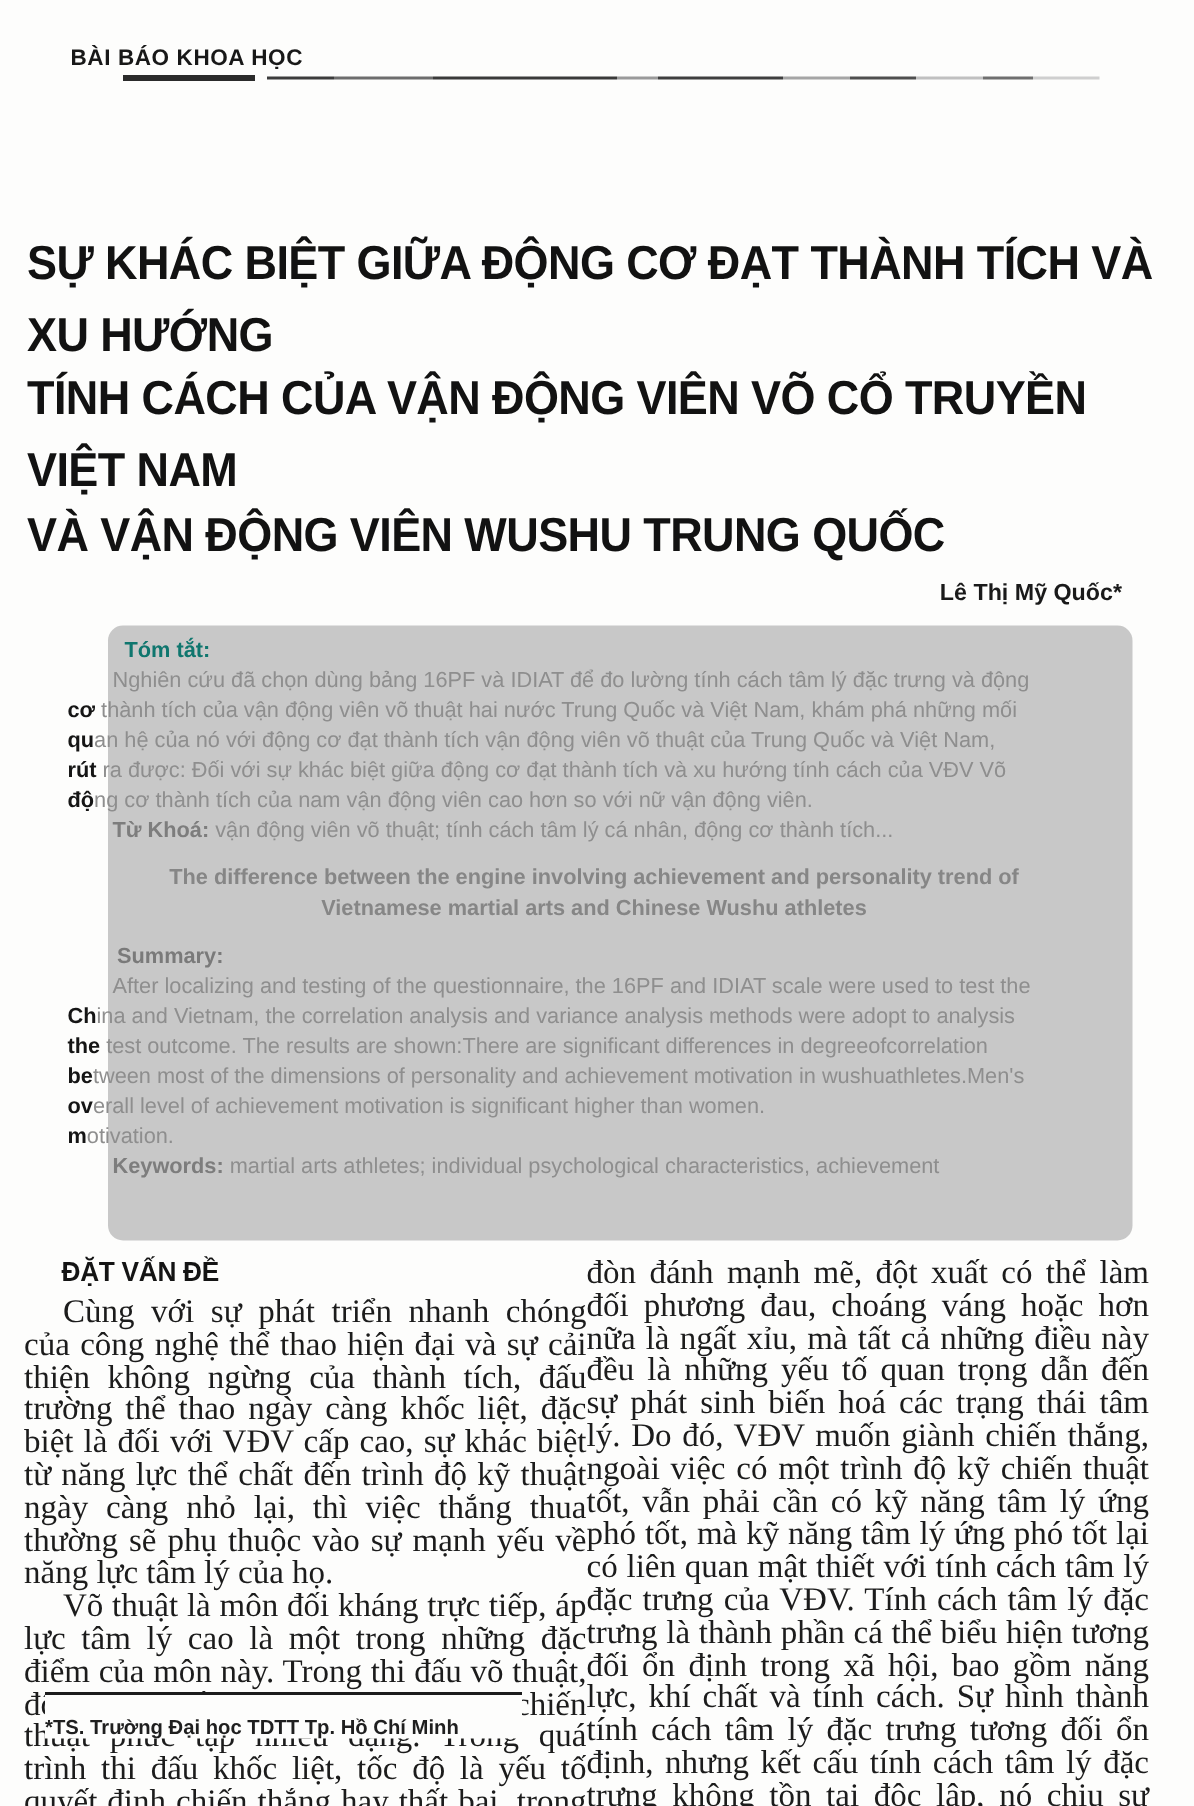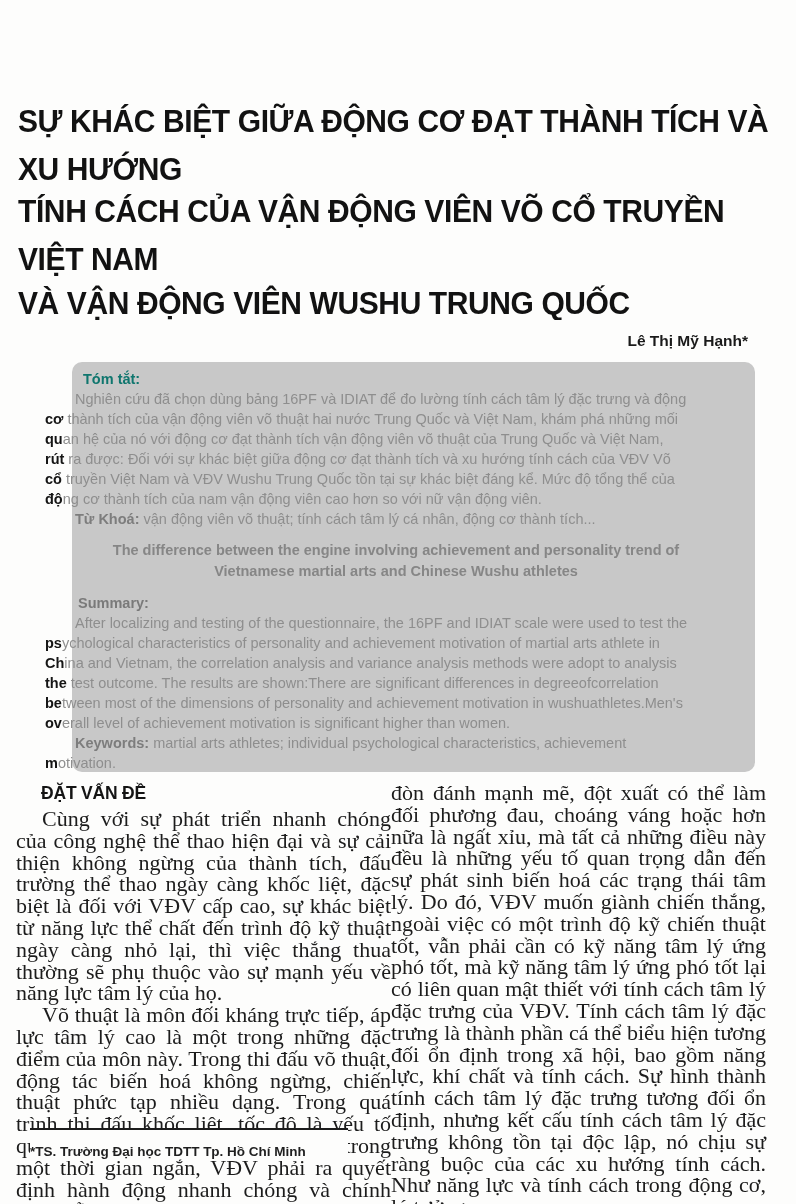--- a/index.html
+++ b/index.html
@@ -82,61 +82,63 @@
     border-top:2px solid #1c1c1c;padding-top:14px;
     font-family:"Liberation Sans", sans-serif;
     font-weight:700;font-size:13.5px;color:#1f1f1f;
   }
 </style>
 </head>
 <body>
 
 <div class="page">
 
+  <div class="journal-header">
+    <div class="head-label">BÀI BÁO KHOA HỌC</div>
+    <div class="header-rule"></div>
+  </div>
 
   <div class="article-title">
       <div class="t-line">SỰ KHÁC BIỆT GIỮA ĐỘNG CƠ ĐẠT THÀNH TÍCH VÀ XU HƯỚNG</div>
       <div class="t-line">TÍNH CÁCH CỦA VẬN ĐỘNG VIÊN VÕ CỔ TRUYỀN VIỆT NAM</div>
       <div class="t-line">VÀ VẬN ĐỘNG VIÊN WUSHU TRUNG QUỐC</div>
     </div>
 
-  <div class="author">Lê Thị Mỹ Hạnh*</div>
+  <div class="author">Lê Thị Mỹ Quốc*</div>
 
   <div class="abstract-wrap">
     <div class="abstract-bg"></div>
     <div class="abstract-content">
 
       <div class="abs-heading">Tóm tắt:</div>
 
       <div>
           <div class="abs-line indent"><span class="lead"></span><span class="prefix"></span><span>Nghiên cứu đã chọn dùng bảng 16PF và IDIAT để đo lường tính cách tâm lý đặc trưng và động</span></div>
           <div class="abs-line"><span class="lead">cơ</span><span class="prefix"></span><span> thành tích của vận động viên võ thuật hai nước Trung Quốc và Việt Nam, khám phá những mối</span></div>
           <div class="abs-line"><span class="lead">qu</span><span class="prefix"></span><span>an hệ của nó với động cơ đạt thành tích vận động viên võ thuật của Trung Quốc và Việt Nam,</span></div>
           <div class="abs-line"><span class="lead">rút</span><span class="prefix"></span><span> ra được: Đối với sự khác biệt giữa động cơ đạt thành tích và xu hướng tính cách của VĐV Võ</span></div>
-          <div class="abs-line"><span class="lead">cổ</span><span class="prefix"></span><span> truyền Việt Nam và VĐV Wushu Trung Quốc tồn tại sự khác biệt đáng kể. Mức độ tổng thể của</span></div>
           <div class="abs-line"><span class="lead">độ</span><span class="prefix"></span><span>ng cơ thành tích của nam vận động viên cao hơn so với nữ vận động viên.</span></div>
           <div class="abs-line indent"><span class="lead"></span><span class="prefix">Từ Khoá:</span><span> vận động viên võ thuật; tính cách tâm lý cá nhân, động cơ thành tích...</span></div>
         </div>
 
       <div class="eng-title">
           <div>The difference between the engine involving achievement and personality trend of</div>
           <div>Vietnamese  martial arts and Chinese Wushu athletes</div>
         </div>
 
       <div class="summary-heading">Summary:</div>
 
       <div>
           <div class="abs-line indent"><span class="lead"></span><span class="prefix"></span><span>After localizing and testing of the questionnaire, the 16PF and IDIAT scale were used to test the</span></div>
-          <div class="abs-line"><span class="lead">ps</span><span class="prefix"></span><span>ychological characteristics of personality and achievement motivation of martial arts athlete in</span></div>
           <div class="abs-line"><span class="lead">Ch</span><span class="prefix"></span><span>ina and Vietnam, the correlation analysis and variance analysis methods were adopt to analysis</span></div>
           <div class="abs-line"><span class="lead">the</span><span class="prefix"></span><span> test outcome. The results are shown:There are significant differences in degreeofcorrelation</span></div>
           <div class="abs-line"><span class="lead">be</span><span class="prefix"></span><span>tween most of the dimensions of personality and achievement motivation in wushuathletes.Men's</span></div>
           <div class="abs-line"><span class="lead">ov</span><span class="prefix"></span><span>erall level of achievement motivation is significant higher than women.</span></div>
+          <div class="abs-line"><span class="lead">m</span><span class="prefix"></span><span>otivation.</span></div>
           <div class="abs-line indent"><span class="lead"></span><span class="prefix">Keywords:</span><span> martial arts athletes; individual psychological characteristics, achievement</span></div>
-          <div class="abs-line"><span class="lead">m</span><span class="prefix"></span><span>otivation.</span></div>
         </div>
 
     </div>
   </div>
 
   <div class="body-cols">
     <div class="col left">
       <div class="section-heading">ĐẶT VẤN ĐỀ</div>
       <div>
           <p>Cùng với sự phát triển nhanh chóng của công nghệ thể thao hiện đại và sự cải thiện không ngừng của thành tích, đấu trường thể thao ngày càng khốc liệt, đặc biệt là đối với VĐV cấp cao, sự khác biệt từ năng lực thể chất đến trình độ kỹ thuật ngày càng nhỏ lại, thì việc thắng thua thường sẽ phụ thuộc vào sự mạnh yếu về năng lực tâm lý của họ.</p>

